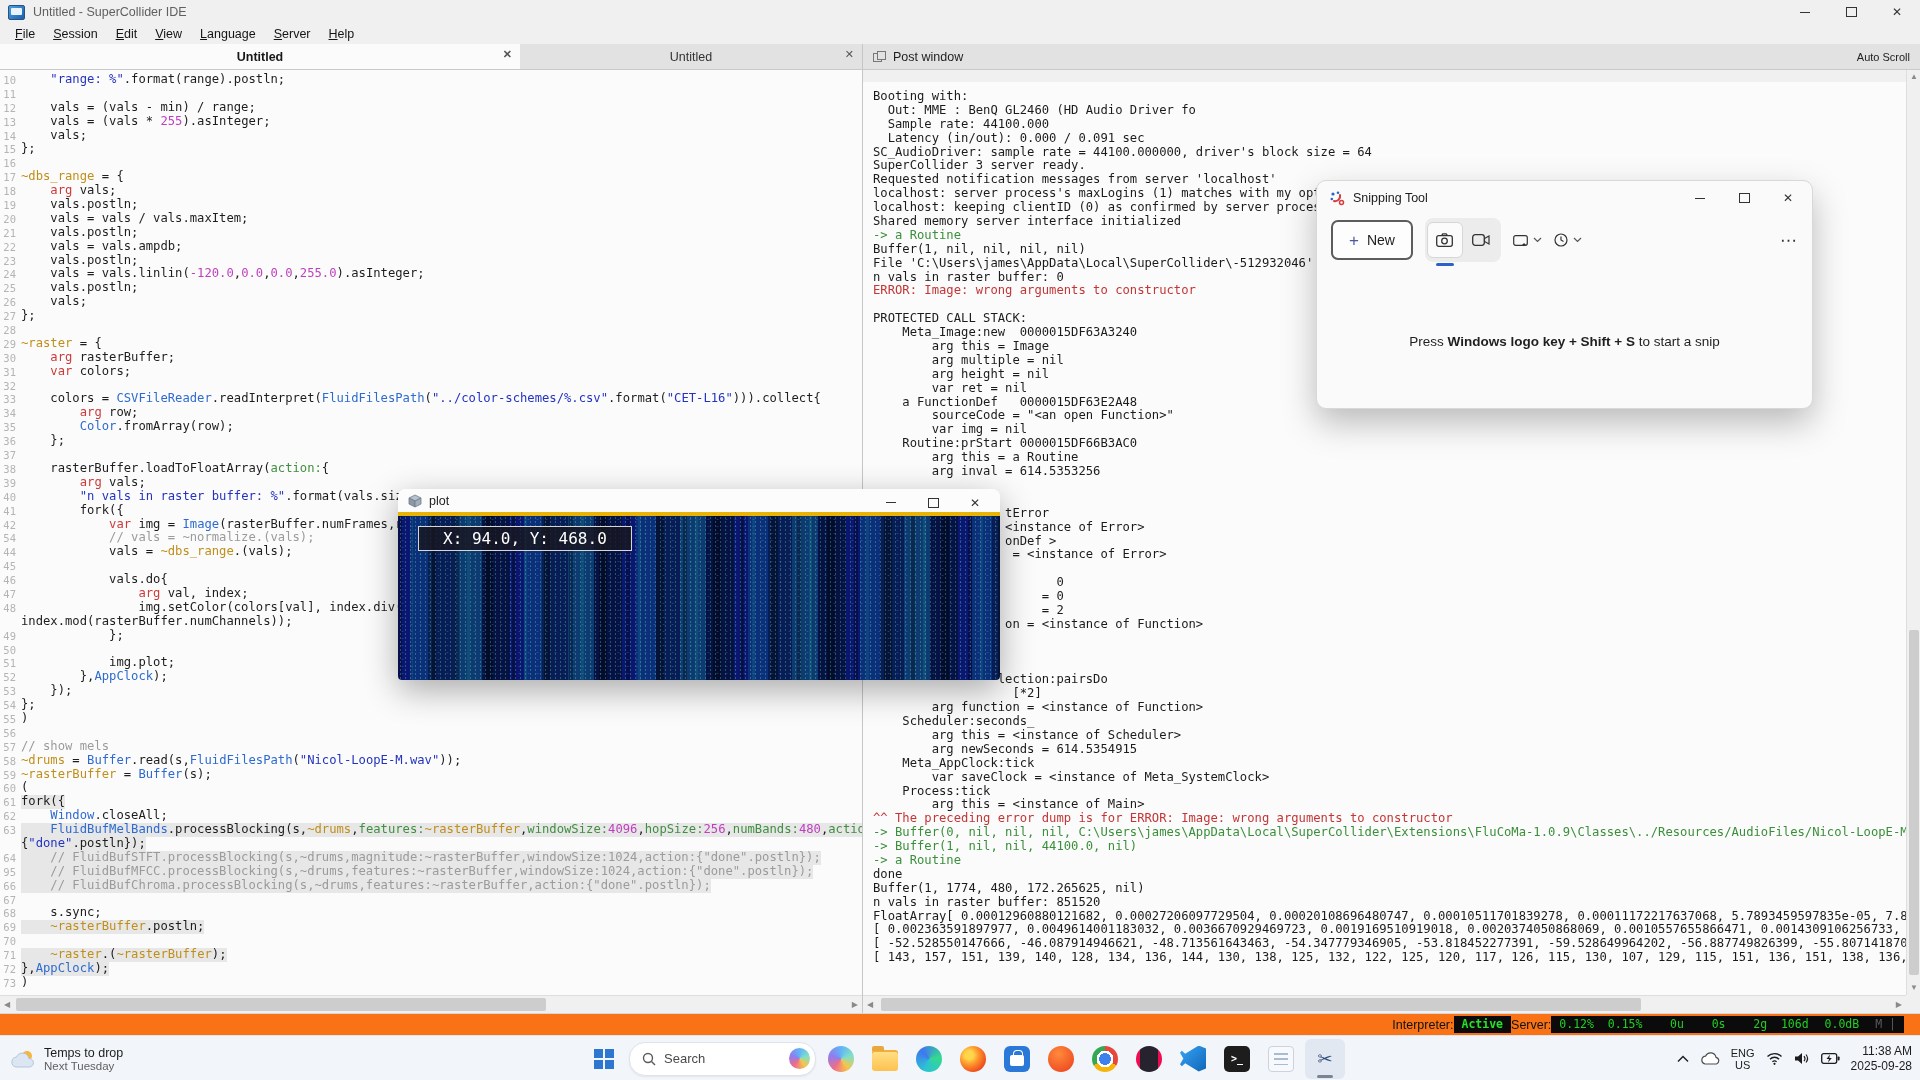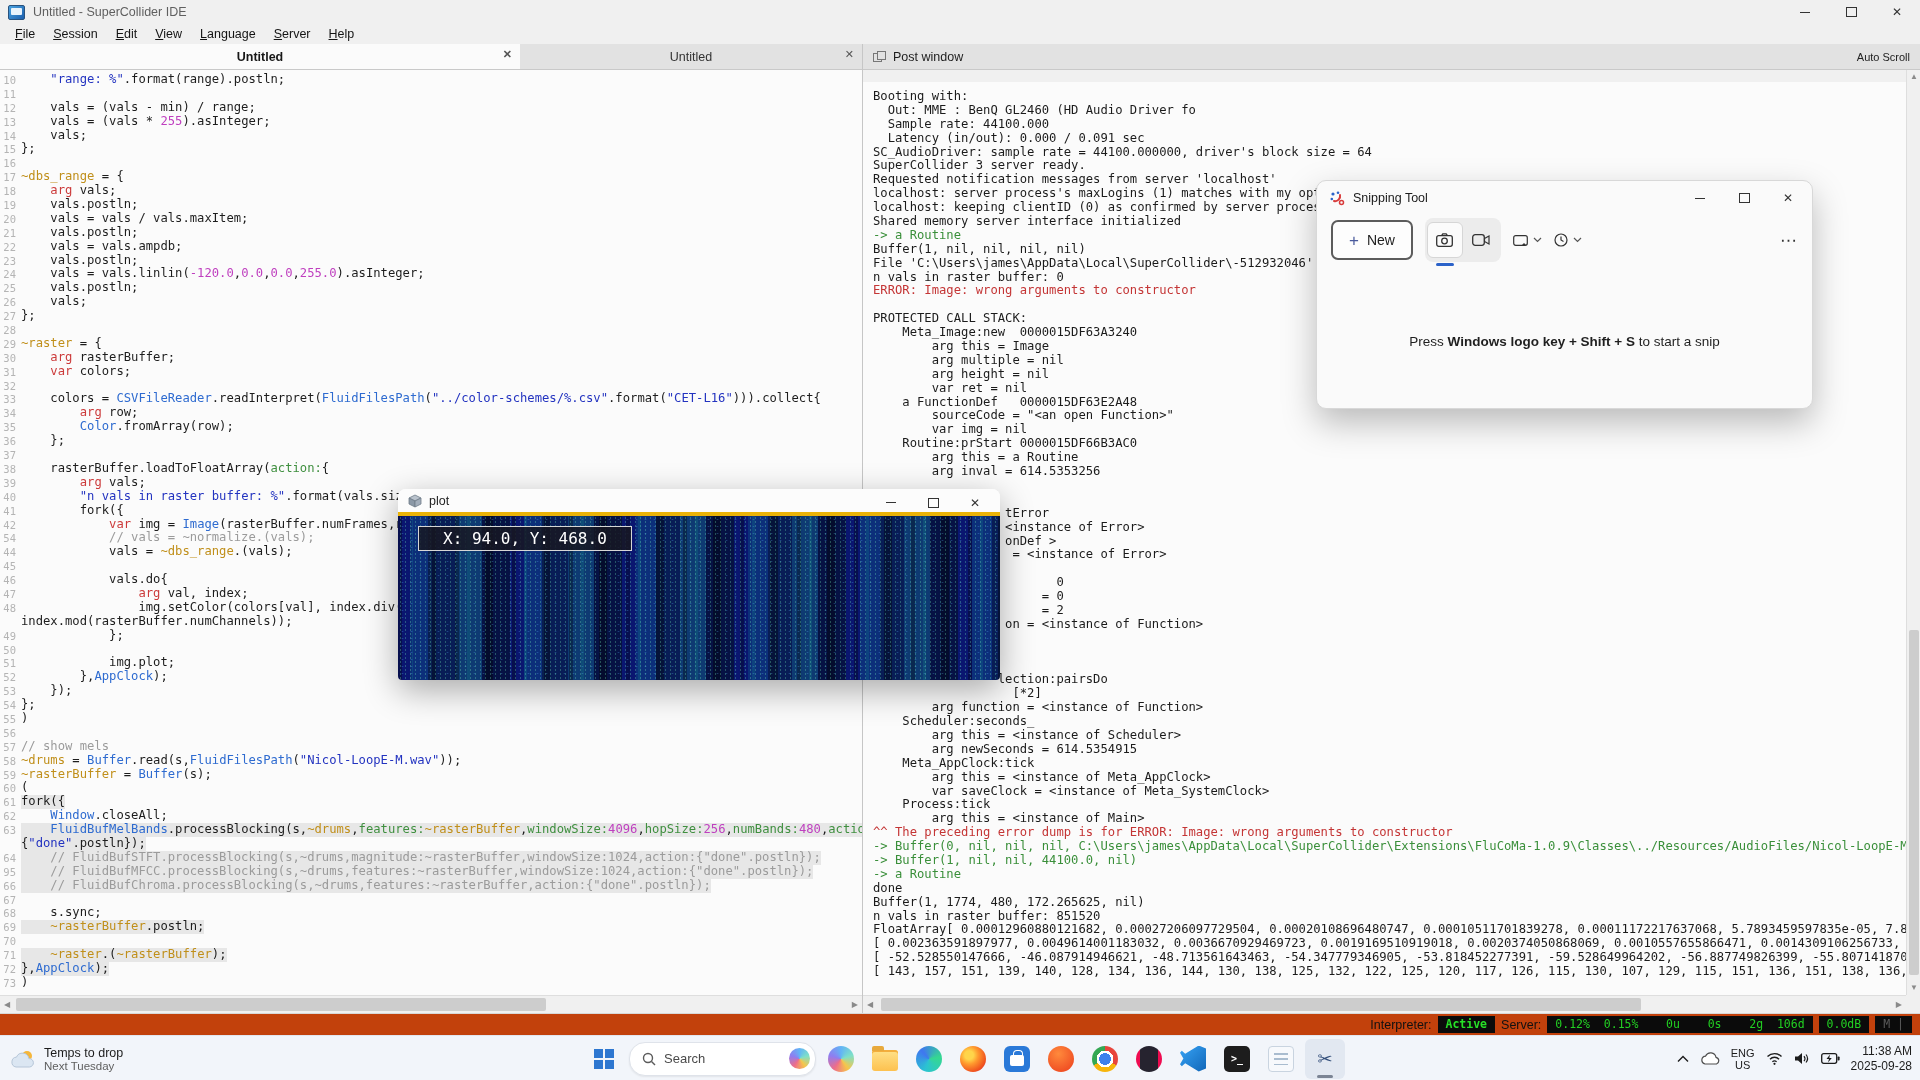--- a/index.html
+++ b/index.html
@@ -92,22 +92,22 @@
   .modecell{width:36px;height:36px;display:flex;align-items:center;justify-content:center;border-radius:6px}
   .modecell.sel{background:#fbfbfb;border:1px solid #d6d6d6;box-sizing:border-box}
   .modeunder{position:absolute;left:11px;bottom:-4px;width:18px;height:3px;border-radius:2px;background:#2b62c9}
   .ddbtn{display:flex;align-items:center;gap:5px;color:#3a3a3a}
   .ellipsis{margin-left:auto;font-size:17px;color:#333;letter-spacing:1px}
   .snip-body{position:relative;height:140px}
   .snip-hint{position:absolute;left:0;right:0;top:54%;transform:translateY(-50%);text-align:center;font-size:13.5px;color:#1f1f1f}
   .snip-hint b{font-weight:bold}
 
   
-  .statusbar{position:absolute;top:1013px;left:0;right:0;height:22px;background:#c2410c;border-top:1px solid #d8d8d8;
-             display:flex;align-items:center;justify-content:flex-end;gap:6px;padding-right:8px;box-sizing:border-box}
+  .statusbar{position:absolute;top:1013px;left:0;right:0;height:22px;background:#f97316;border-top:1px solid #d8d8d8;
+             display:flex;align-items:center;justify-content:flex-end;padding-right:16px;box-sizing:border-box}
   .sb-label{font-size:12.5px;color:#111}
   .sb-box{background:#0b0b0b;font-family:"DejaVu Sans Mono",monospace;font-size:11.5px;color:#22cf22;
           height:17px;line-height:17px;padding:0 8px;white-space:pre}
   .sb-box.act{color:#27e027;font-weight:bold}
   .sb-box.dim{color:#5b5b5b}
 
   
   .taskbar{position:absolute;top:1035px;left:0;right:0;height:45px;background:#f2f5fa;border-top:1px solid #e2e6ee;box-sizing:border-box}
   .weather{position:absolute;left:10px;top:0;height:45px;display:flex;align-items:center;gap:8px}
   .wtxt .w1{font-size:12.5px;color:#1c1c1c}
@@ -507,21 +507,20 @@
       <div class="prow "></div>
       <div class="prow "></div>
       <div class="prow "></div>
       <div class="prow ">                 lection:pairsDo</div>
       <div class="prow ">                   [*2]</div>
       <div class="prow ">        arg function = &lt;instance of Function&gt;</div>
       <div class="prow ">    Scheduler:seconds_</div>
       <div class="prow ">        arg this = &lt;instance of Scheduler&gt;</div>
       <div class="prow ">        arg newSeconds = 614.5354915</div>
       <div class="prow ">    Meta_AppClock:tick</div>
-      <div class="prow ">        arg this = &lt;instance of Meta_AppClock&gt;</div>
       <div class="prow ">        var saveClock = &lt;instance of Meta_SystemClock&gt;</div>
       <div class="prow ">    Process:tick</div>
       <div class="prow ">        arg this = &lt;instance of Main&gt;</div>
       <div class="prow pr">^^ The preceding error dump is for ERROR: Image: wrong arguments to constructor</div>
       <div class="prow pg">-&gt; Buffer(0, nil, nil, nil, C:\Users\james\AppData\Local\SuperCollider\Extensions\FluCoMa-1.0.9\Classes\../Resources/AudioFiles/Nicol-LoopE-M.wav)</div>
       <div class="prow pg">-&gt; Buffer(1, nil, nil, 44100.0, nil)</div>
       <div class="prow pg">-&gt; a Routine</div>
       <div class="prow ">done</div>
       <div class="prow ">Buffer(1, 1774, 480, 172.265625, nil)</div>
       <div class="prow ">n vals in raster buffer: 851520</div>

